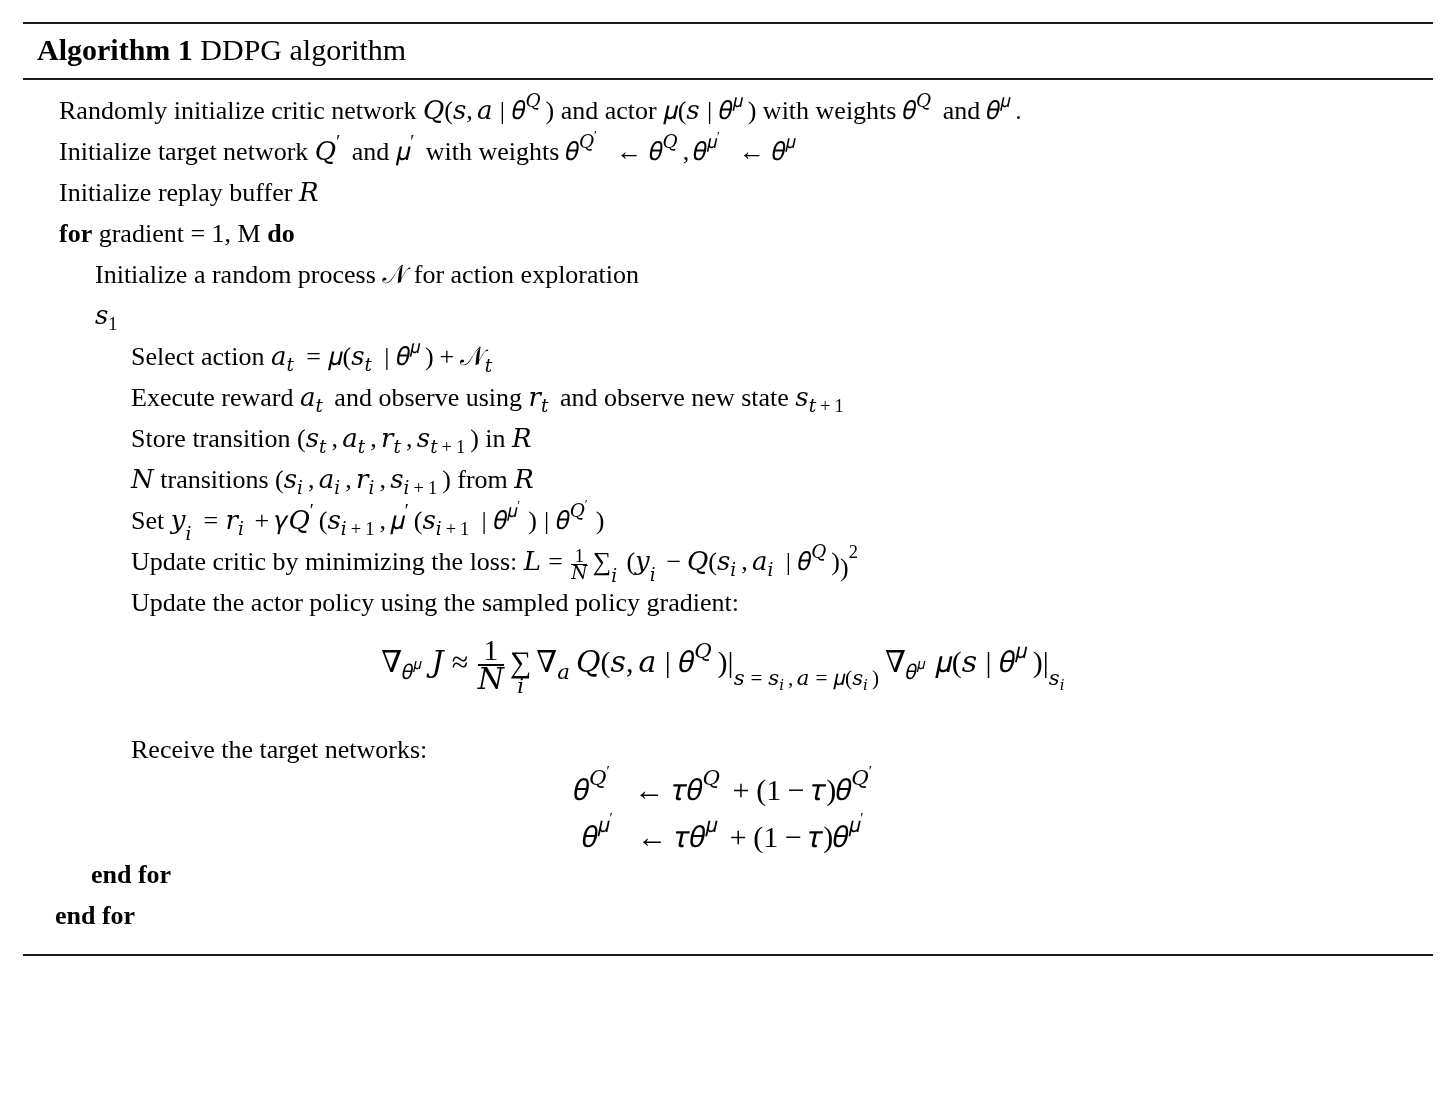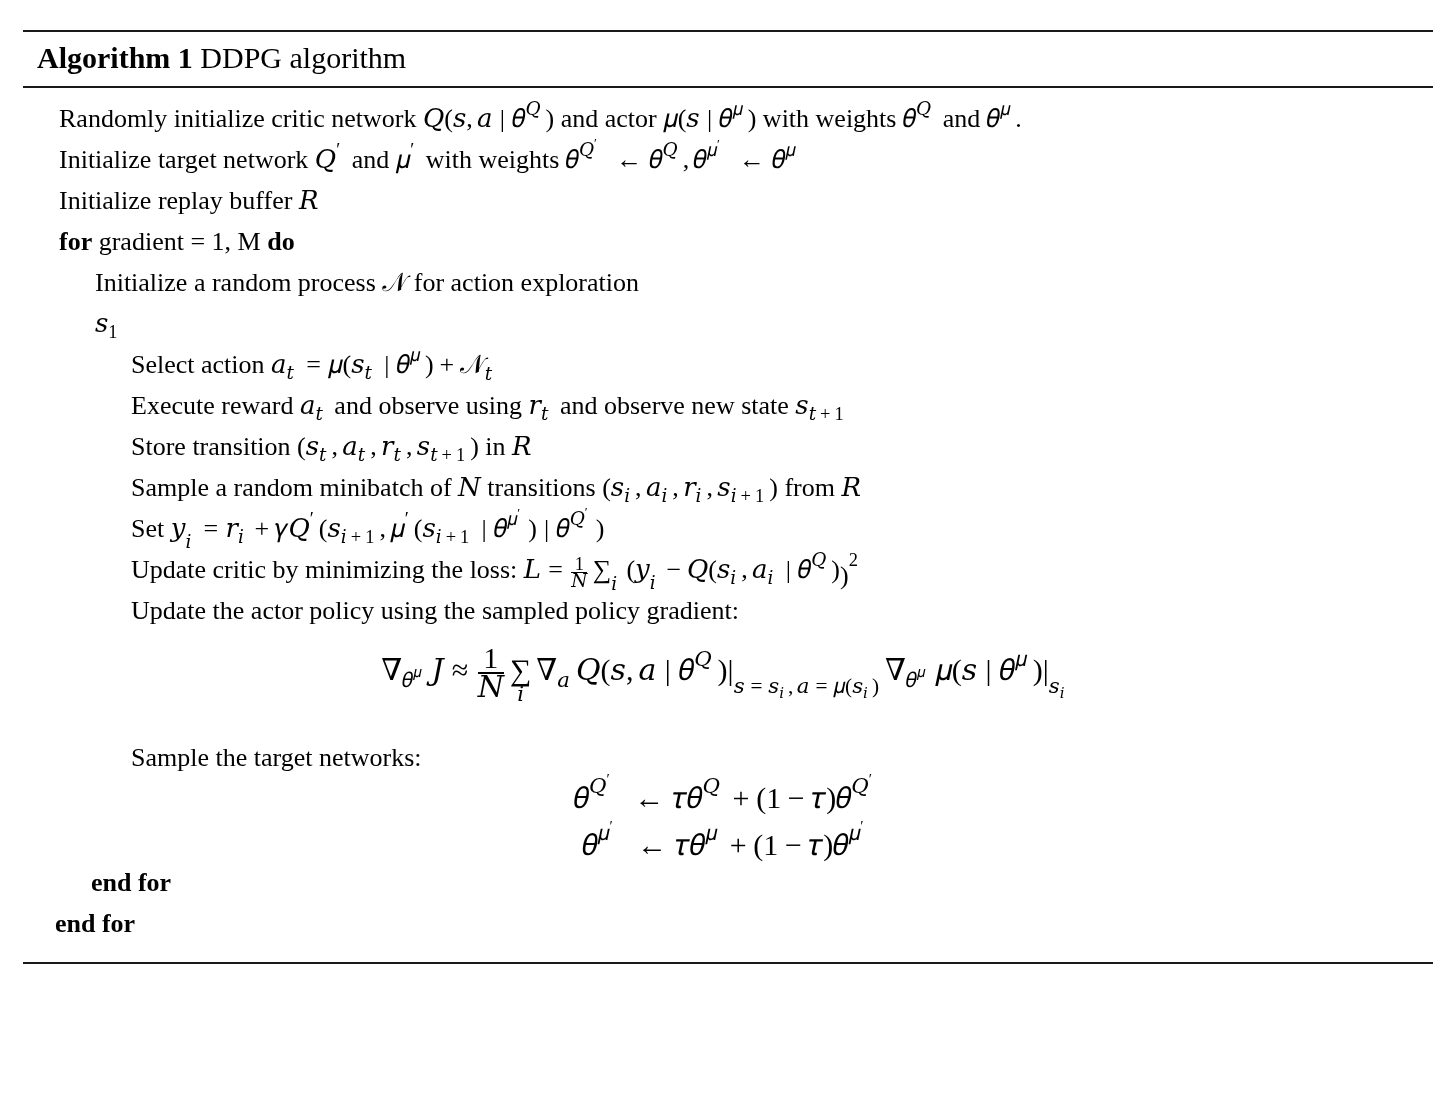--- a/index.html
+++ b/index.html
@@ -10,21 +10,21 @@
   body {
     width: 1456px;
     height: 1096px;
     font-family: "Liberation Serif", "DejaVu Serif", serif;
     color: #000000;
     overflow: hidden;
   }
   .algorithm {
     position: relative;
     width: 1410px;
-    margin: 8px auto;
+    margin: 0 auto;
     padding-top: 22px;
   }
   .rule-thick {
     border-top: 2.5px solid #1a1a1a;
     height: 0;
   }
   .rule-thin {
     border-top: 2px solid #1a1a1a;
     height: 0;
   }
@@ -328,21 +328,20 @@
         </math>
       <span>in</span>
       <math>
           <mrow>
             <mi>R</mi>
           </mrow>
         </math>
     </div>
 
     <div class="line ind2">
-      <span>Sample a random minibatch of</span>
       <math>
           <mrow>
             <mi>N</mi>
           </mrow>
         </math>
       <span>transitions</span>
       <math>
           <mrow>
             <mo>(</mo>
             <mrow>
@@ -583,21 +582,21 @@
                 </msub>
               </mrow>
             </msub>
           </mrow>
         </math>
     </div>
 
     <div class="spacer-grad"></div>
 
     <div class="line ind2">
-      <span>Sample the target networks:</span>
+      <span>Receive the target networks:</span>
     </div>
 
     <div class="display display-tau1">
       <math displaystyle="true">
           <mrow>
             <msup>
               <mi>θ</mi>
               <mrow>
                 <msup>
                   <mi>Q</mi>

